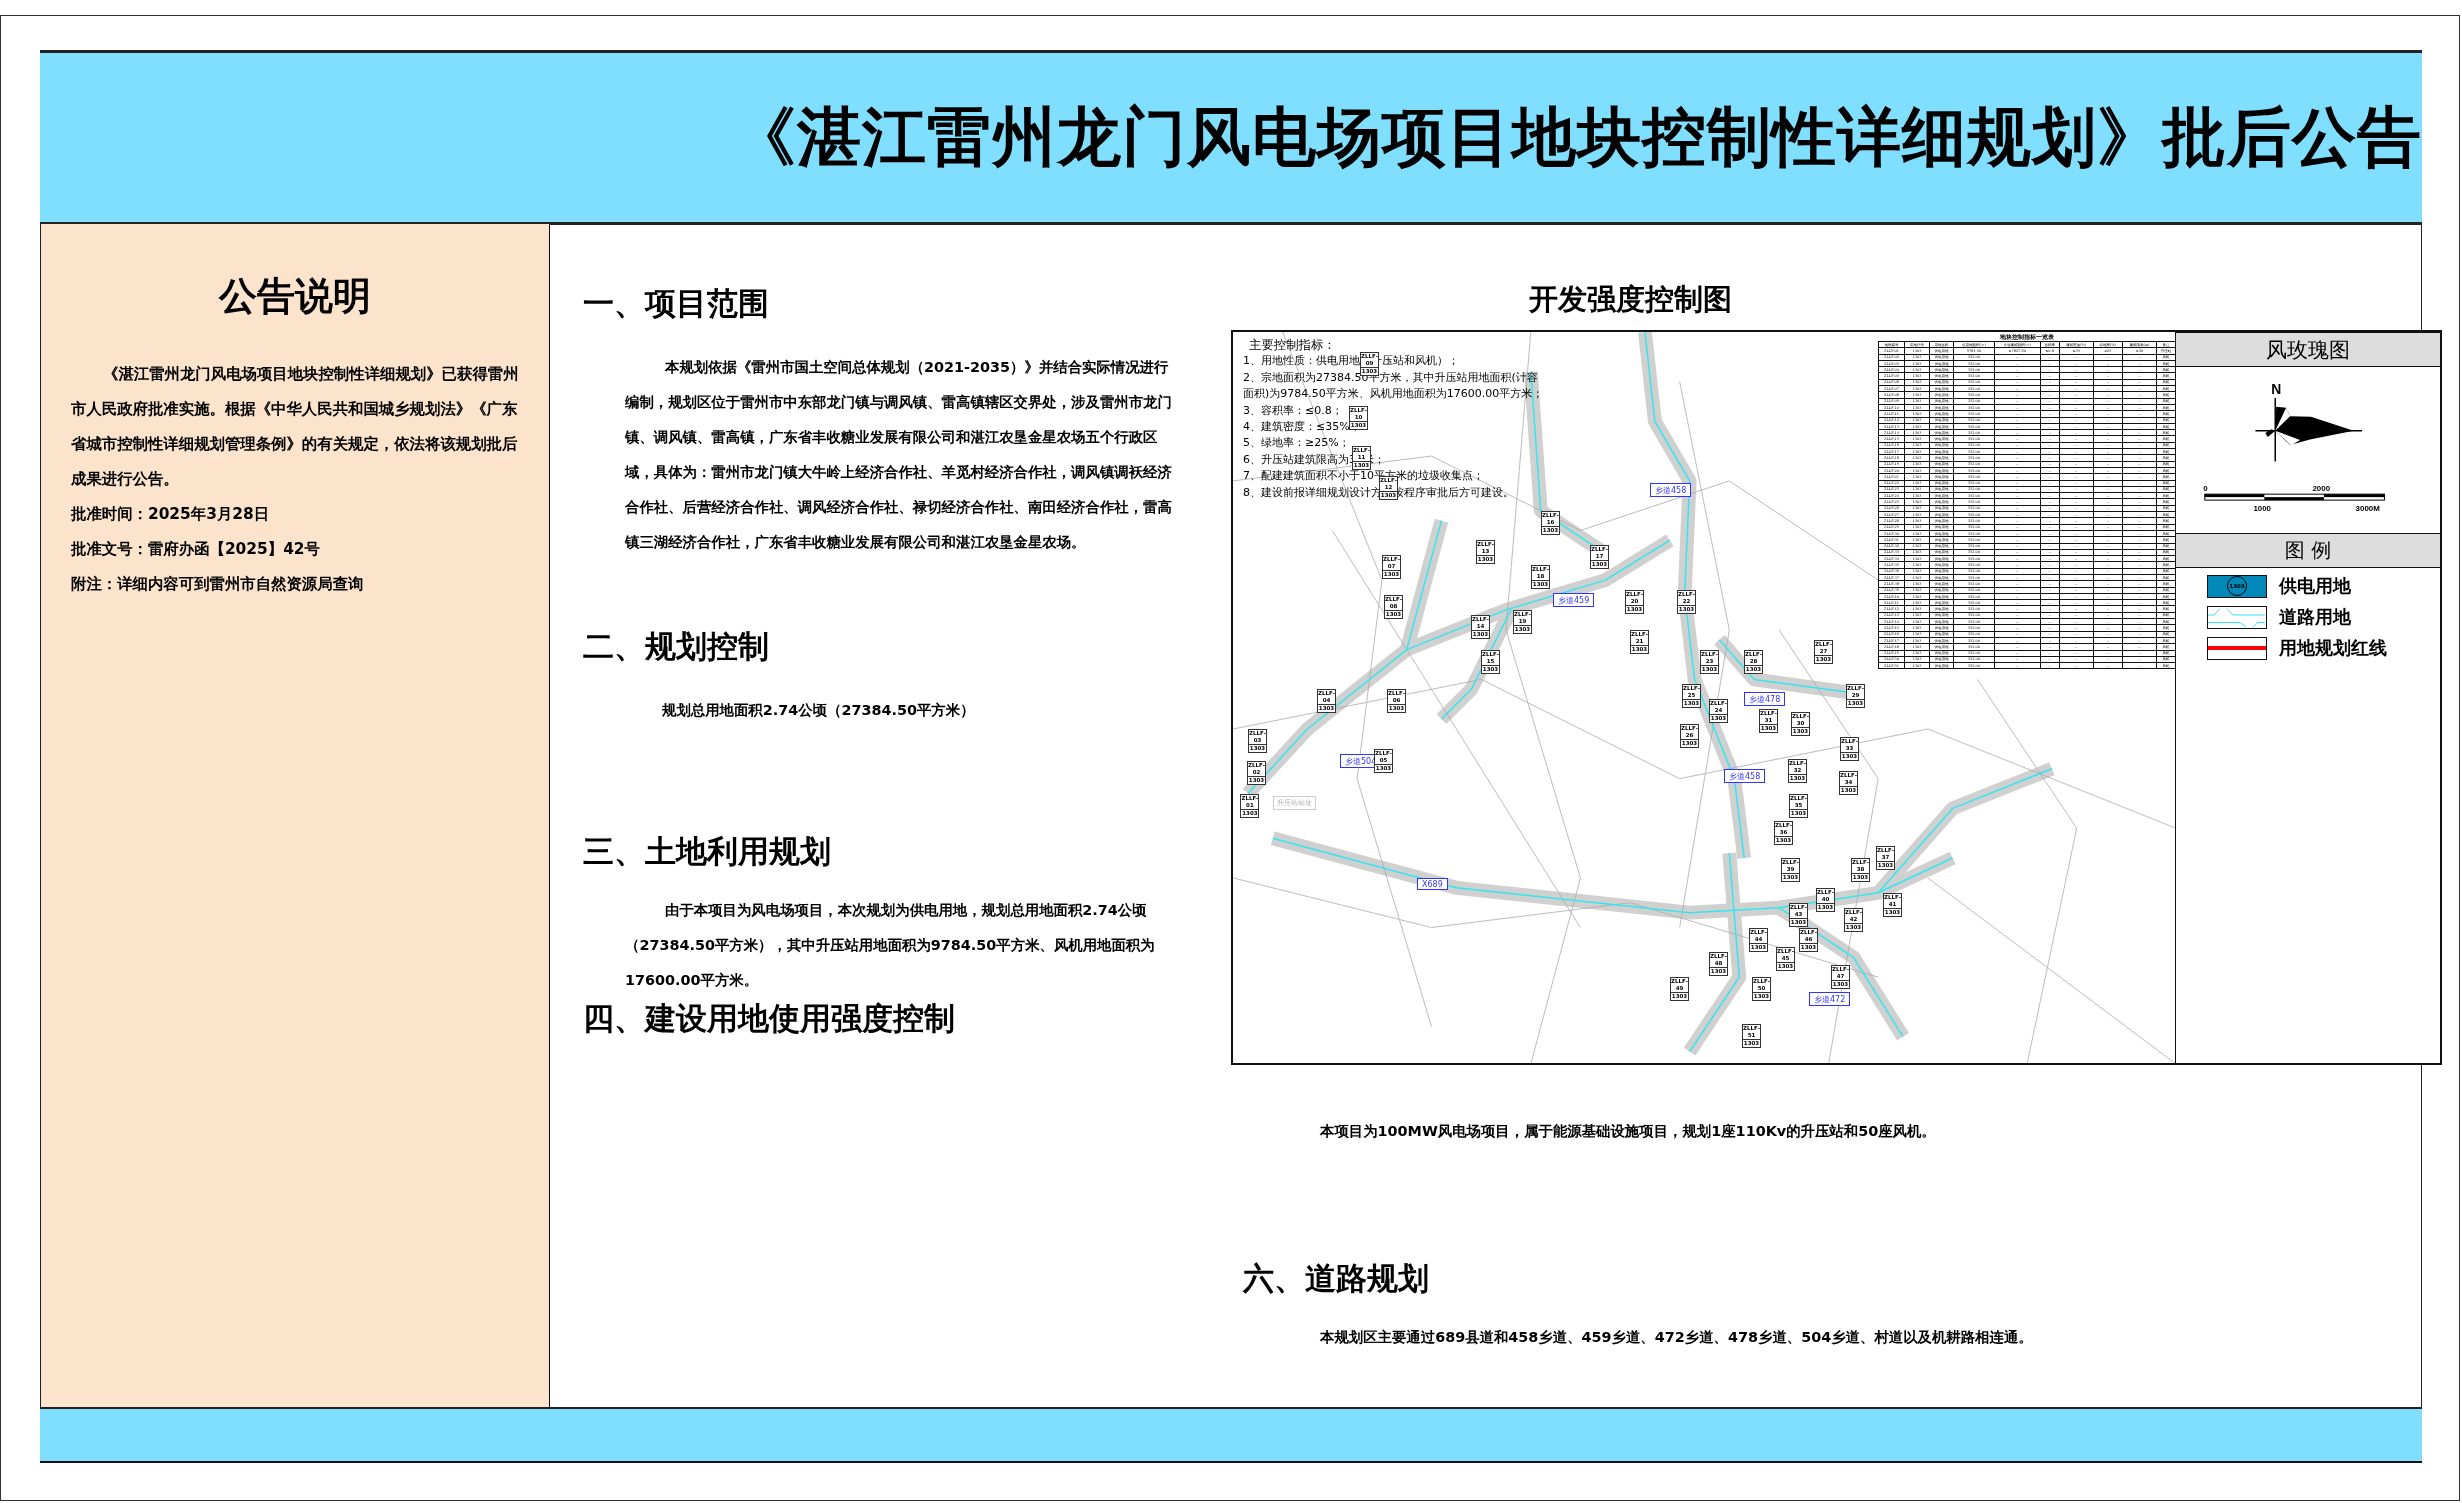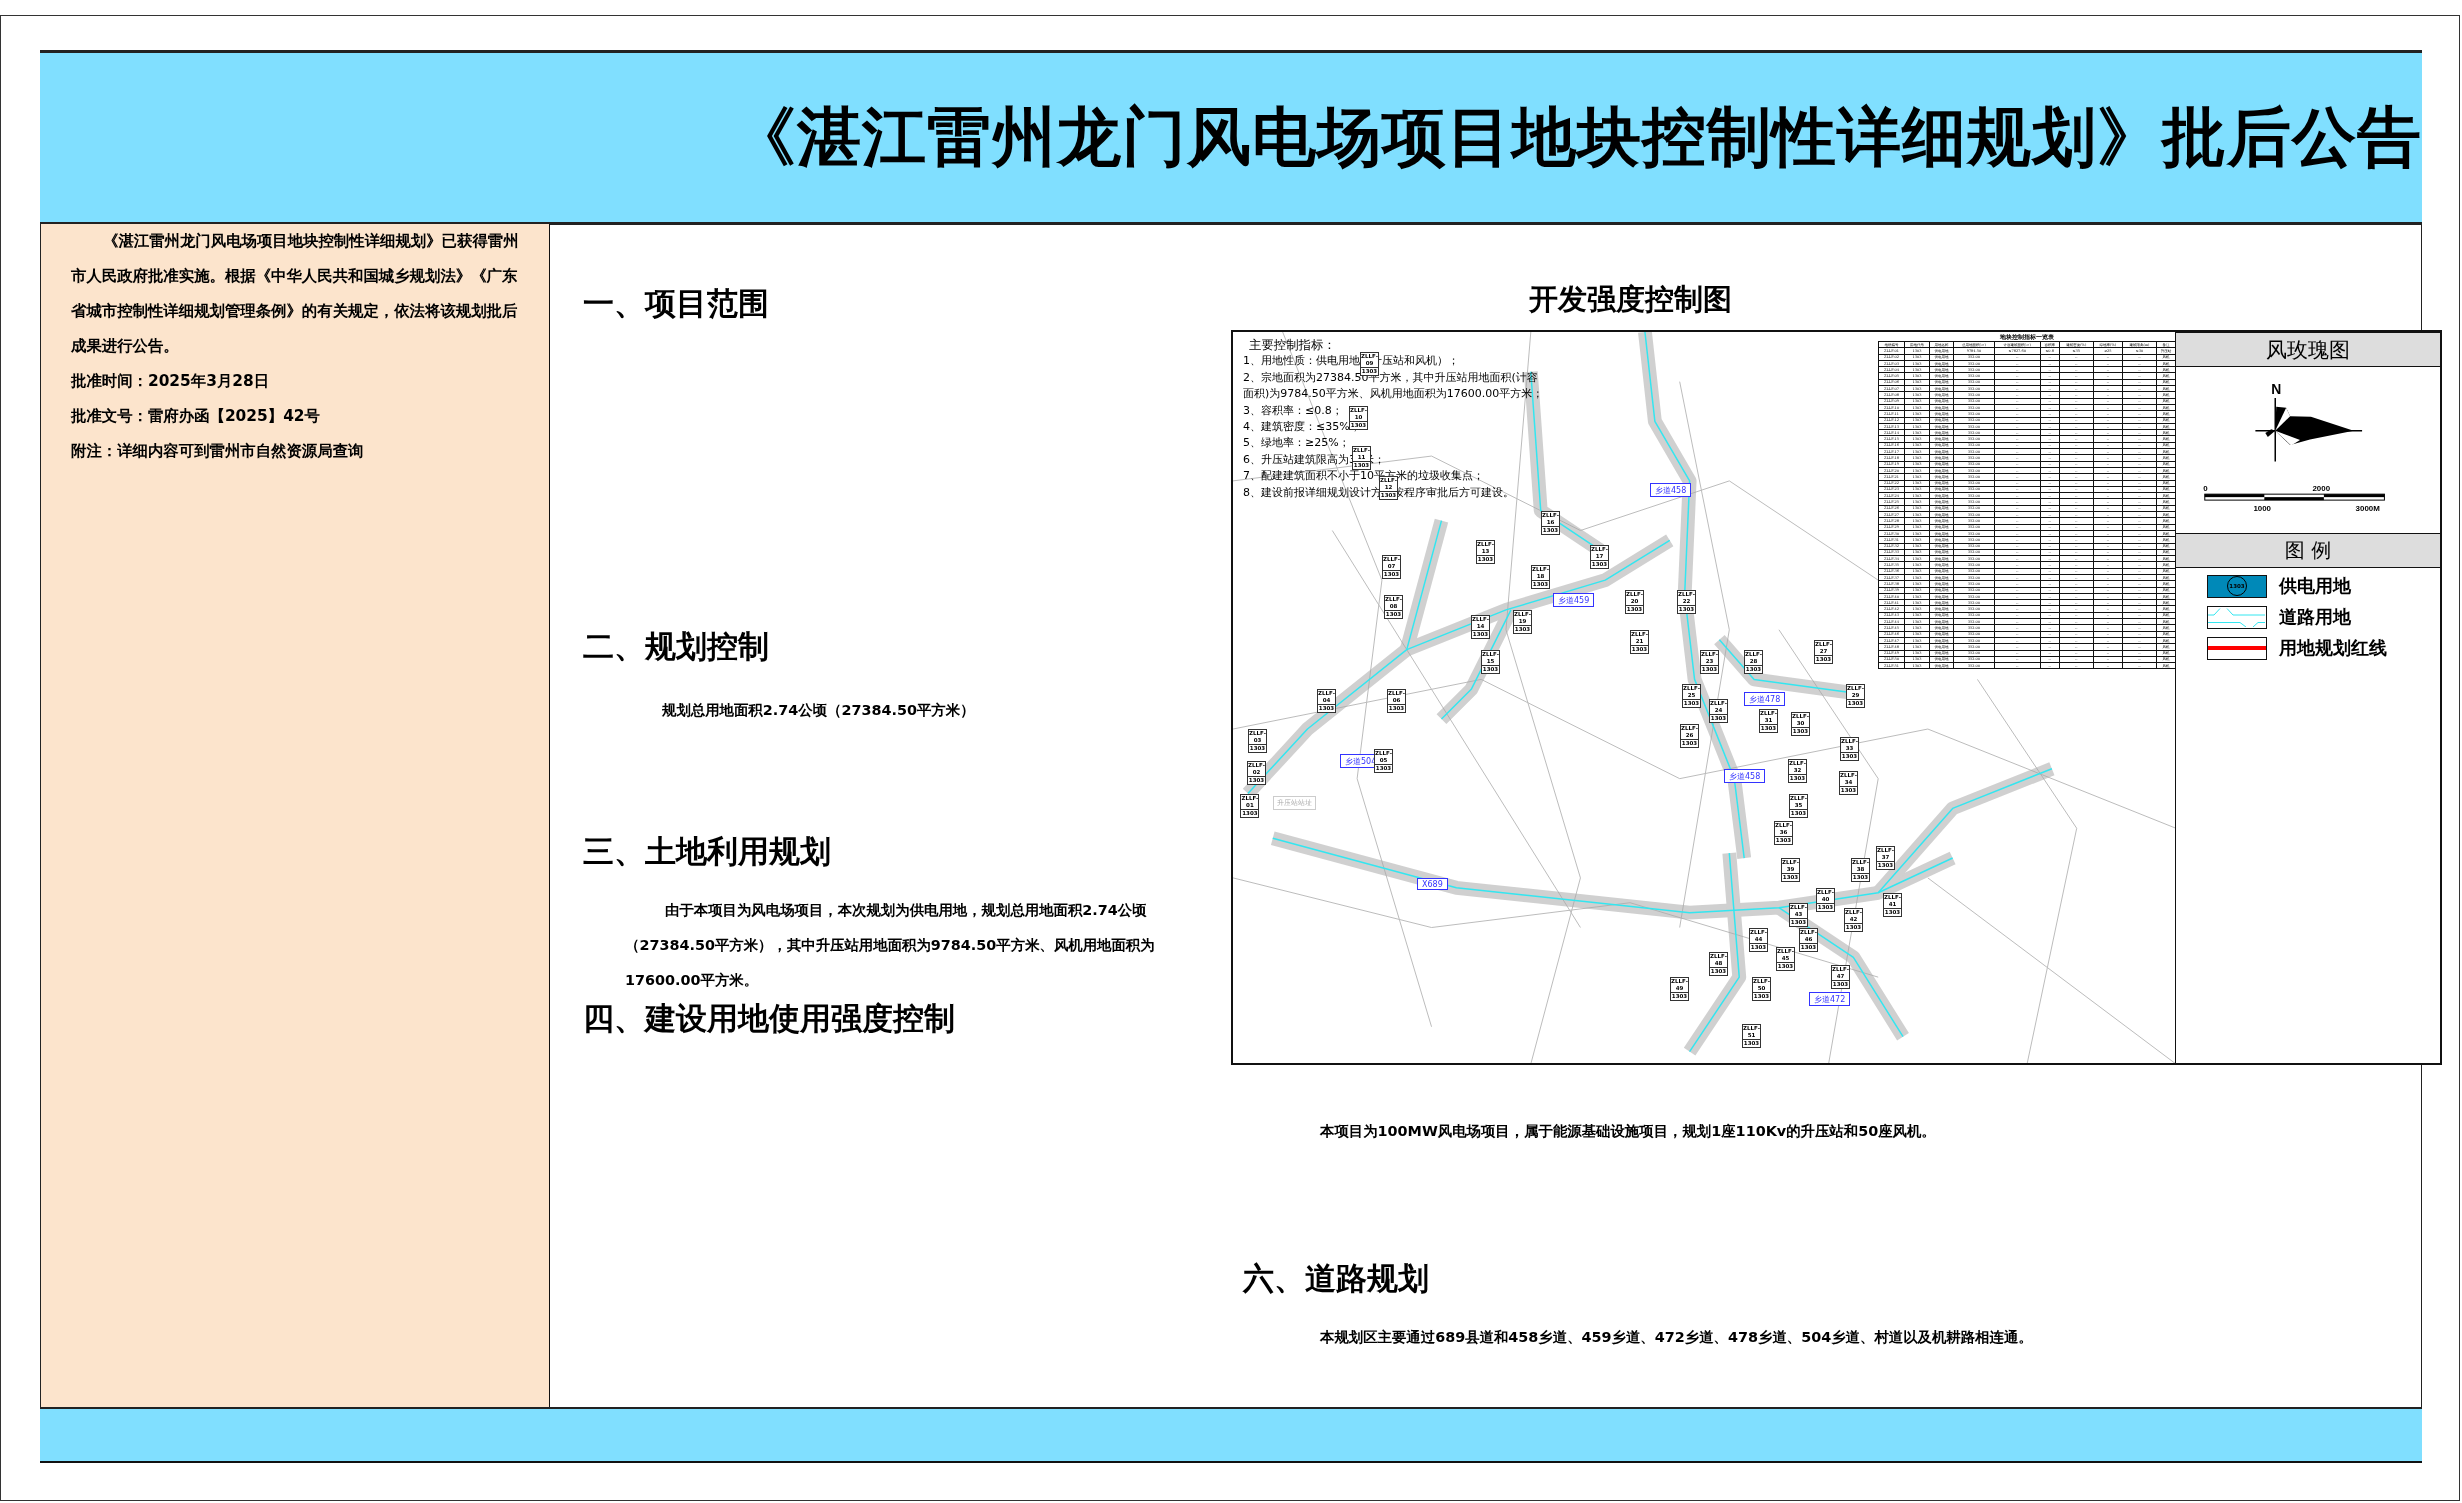--- a/index.html
+++ b/index.html
@@ -40,29 +40,31 @@
 <body>
 
 <div class="frame"></div>
 
 <div class="title-band">
   <h1>《湛江雷州龙门风电场项目地块控制性详细规划》批后公告</h1>
 </div>
 
 <div class="main">
   <div class="left-panel">
+    <h2>公告说明</h2>
     <p class="indent">《湛江雷州龙门风电场项目地块控制性详细规划》已获得雷州市人民政府批准实施。根据《中华人民共和国城乡规划法》《广东省城市控制性详细规划管理条例》的有关规定，依法将该规划批后成果进行公告。</p>
     <p>批准时间：2025年3月28日</p>
     <p>批准文号：雷府办函【2025】42号</p>
     <p>附注：详细内容可到雷州市自然资源局查询</p>
   </div>
 </div>
 
 <div class="col section" style="left:583px;top:283px;width:596px;">
   <h3>一、项目范围</h3>
+  <p class="indent" style="margin-top:25px;padding-left:42px;">本规划依据《雷州市国土空间总体规划（2021-2035）》并结合实际情况进行编制，规划区位于雷州市中东部龙门镇与调风镇、雷高镇辖区交界处，涉及雷州市龙门镇、调风镇、雷高镇，广东省丰收糖业发展有限公司和湛江农垦金星农场五个行政区域，具体为：雷州市龙门镇大牛岭上经济合作社、羊觅村经济合作社，调风镇调袄经济合作社、后营经济合作社、调风经济合作社、禄切经济合作社、南田经济合作社，雷高镇三湖经济合作社，广东省丰收糖业发展有限公司和湛江农垦金星农场。</p>
 </div>
 <div class="col section" style="left:583px;top:626px;width:596px;">
   <h3>二、规划控制</h3>
   <p style="margin-top:25px;padding-left:79px;">规划总用地面积2.74公顷（27384.50平方米）</p>
 </div>
 <div class="col section" style="left:583px;top:784px;width:596px;margin-top:47px;">
   <h3>三、土地利用规划</h3>
   <p class="indent" style="margin-top:20px;padding-left:42px;">由于本项目为风电场项目，本次规划为供电用地，规划总用地面积2.74公顷（27384.50平方米），其中升压站用地面积为9784.50平方米、风机用地面积为17600.00平方米。</p>
 </div>
 <div class="col section" style="left:583px;top:998px;width:596px;">

